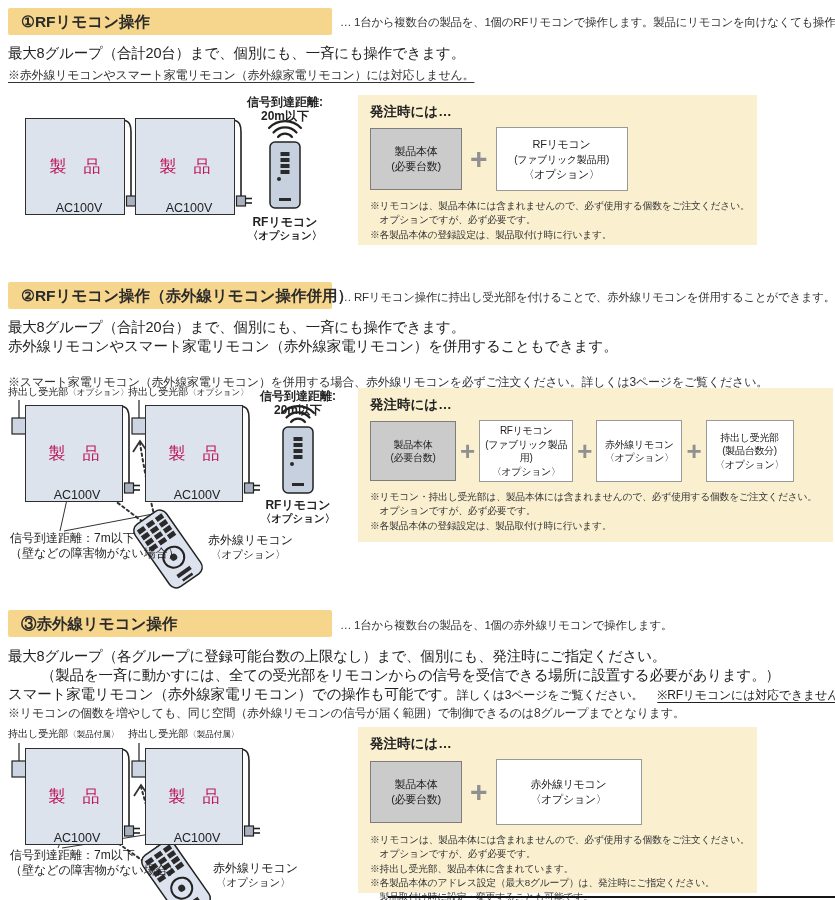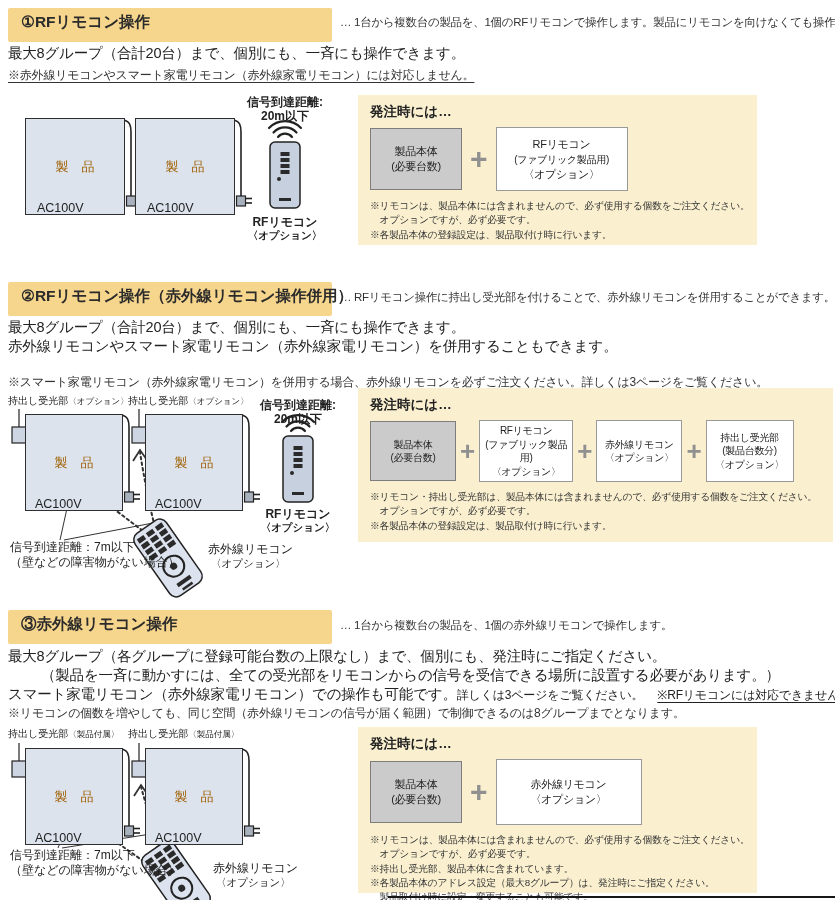--- a/index.html
+++ b/index.html
@@ -1,42 +1,42 @@
 <!DOCTYPE html>
 <html><head>
 <meta charset="utf-8">
 <style>
   html,body{margin:0;padding:0;}
   body{width:835px;height:900px;position:relative;overflow:hidden;background:#ffffff;
        font-family:"Liberation Sans",sans-serif;color:#222;}
   .page{position:absolute;inset:0;}
 
   
-  .band{position:absolute;left:8px;width:324px;height:34px;background:#f6d58c;border-radius:2px;
+  .band{position:absolute;left:8px;width:324px;height:27px;background:#f6d58c;border-radius:2px;
         font-weight:bold;font-size:15.5px;line-height:27px;padding-left:13px;box-sizing:border-box;
         color:#2b2b2b;white-space:nowrap;}
   .band-desc{position:absolute;left:340px;right:2px;font-size:11.5px;letter-spacing:-0.3px;
         color:#333;white-space:nowrap;}
 
   .body-line{position:absolute;left:8px;font-size:14.5px;color:#222;white-space:nowrap;letter-spacing:-0.2px;}
   .note-line{position:absolute;left:8px;font-size:12px;color:#333;white-space:nowrap;letter-spacing:-0.2px;}
   .t12{font-size:12px;}
   .u{text-decoration:underline;text-underline-offset:2.5px;}
 
   
   .diagram{position:absolute;left:8px;}
   .diagram svg{position:absolute;left:0;top:0;pointer-events:none;}
   .pbox{position:absolute;background:#dce3ed;border:1.5px solid #2e2e2e;box-sizing:border-box;
-        display:flex;align-items:center;justify-content:center;font-size:13px;color:#a16207;}
+        display:flex;align-items:center;justify-content:center;font-size:17px;color:#be185d;}
   .dlabel{position:absolute;font-size:12px;color:#222;white-space:nowrap;}
   .dlabel.ctr{text-align:center;font-weight:bold;}
   .dlabel.sm{font-size:10px;}
   .dlabel.sm .opt{font-size:8.5px;}
   .dlabel.opt11{font-size:10.5px;}
-  .ac{position:absolute;font-size:12.5px;color:#222;text-align:left;width:84px;white-space:nowrap;}
+  .ac{position:absolute;font-size:12.5px;color:#222;text-align:center;width:84px;white-space:nowrap;}
 
   .cord{stroke:#222;stroke-width:1.6;fill:none;}
   .plug{fill:#a9b1bf;stroke:#222;stroke-width:1.2;}
   .arcs path{stroke:#222;stroke-width:2.2;fill:none;stroke-linecap:round;}
   .remote-body{fill:#c7d0df;stroke:#222;stroke-width:1.5;}
   .ir-body{fill:#dde3ee;stroke:#222;stroke-width:1.5;}
   .btn{fill:#2a2a2a;}
   .rcv{fill:#cdd5e2;stroke:#222;stroke-width:1.2;}
   .stem{stroke:#222;stroke-width:1.2;}
   .dot{stroke:#333;stroke-width:2;fill:none;stroke-dasharray:2.5 3.2;stroke-linecap:round;}
@@ -129,21 +129,21 @@
   </div>
 
   <div class="band" style="top:282px;">②RFリモコン操作（赤外線リモコン操作併用）</div>
   <div class="band-desc" style="top:290px;">… RFリモコン操作に持出し受光部を付けることで、赤外線リモコンを併用することができます。</div>
   <div class="body-line" style="top:318px;">最大8グループ（合計20台）まで、個別にも、一斉にも操作できます。</div>
   <div class="body-line" style="top:337px;">赤外線リモコンやスマート家電リモコン（赤外線家電リモコン）を併用することもできます。</div>
   <div class="note-line" style="top:374px;text-align:right;">
     <span>※スマート家電リモコン（赤外線家電リモコン）を併用する場合、</span><span class="u">赤外線リモコンを必ずご注文ください</span><span>。詳しくは3ページをご覧ください。</span>
   </div>
 
-  <div class="diagram" style="top:394px;width:352px;height:212px;">
+  <div class="diagram" style="top:385px;width:352px;height:212px;">
     <svg width="352" height="212" viewBox="0 0 352 212">
       <g>
         <path class="cord" d="M113 21 C120 22 121 27 121 33 L121 99"></path>
         <path class="cord" d="M233 21 C240 22 241 27 241 33 L241 99"></path>
       </g>
       <g>
         <rect class="plug" x="116.5" y="98" width="9" height="10"></rect>
         <line class="cord" x1="125.5" y1="100.5" x2="132" y2="100.5"></line>
         <line class="cord" x1="125.5" y1="105" x2="132" y2="105"></line>
         <rect class="plug" x="236.5" y="98" width="9" height="10"></rect>

